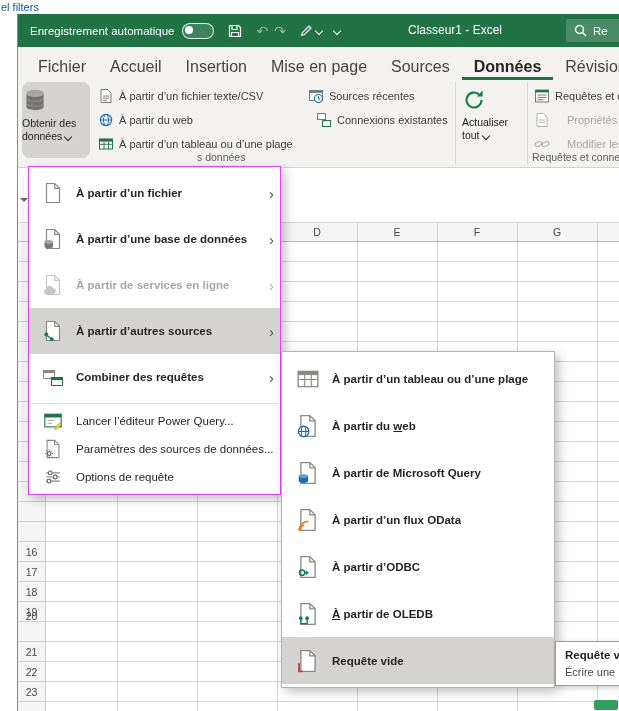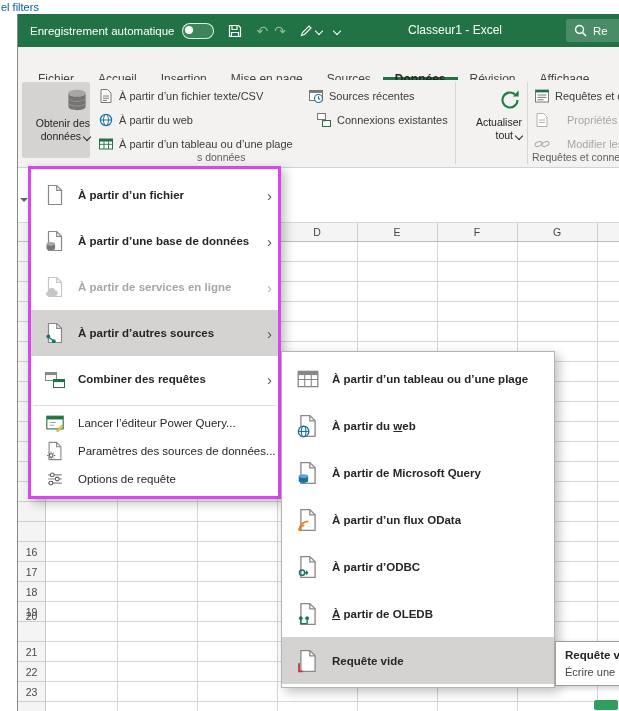--- a/index.html
+++ b/index.html
@@ -30,28 +30,28 @@
          border-bottom:1.4px solid currentColor;transform:rotate(45deg);}
   #win-title{position:absolute;left:367px;top:0;width:140px;line-height:33px;text-align:center;
              font-size:12px;white-space:nowrap;}
   #search-box{position:absolute;left:548px;top:5px;width:80px;height:23px;border-radius:2px;
               background:rgba(255,255,255,.18);display:flex;align-items:center;}
   #search-box span{margin-left:6px;font-size:11.5px;}
 
   
   #tabsrow{left:18px;top:47px;width:601px;height:33px;background:#f3f2f1;display:flex;
            padding-left:8px;overflow:hidden;box-sizing:border-box;}
-  .tab{padding:16px 12px;line-height:32px;font-size:12px;color:#444;white-space:nowrap;flex:none;}
+  .tab{padding:4px 12px;line-height:32px;font-size:16px;color:#444;white-space:nowrap;flex:none;}
   .tab.active{font-weight:bold;color:#252423;box-shadow:inset 0 -3px 0 #217346;}
 
   
   #ribbon{left:18px;top:80px;width:601px;height:88px;background:#f3f2f1;
           border-bottom:1px solid #d4d2d0;overflow:hidden;box-sizing:border-box;}
-  .bigbtn{position:absolute;display:flex;flex-direction:column;align-items:flex-end;
-          font-size:10.5px;color:#252423;border-radius:2px;line-height:13px;}
+  .bigbtn{position:absolute;display:flex;flex-direction:column;align-items:flex-start;
+          font-size:10.5px;color:#252423;border-radius:8px;line-height:13px;}
   .bigbtn .cap{white-space:nowrap;display:flex;align-items:center;gap:3px;}
   #btn-getdata{left:4px;top:2px;width:68px;height:76px;background:#d5d3d1;}
   #btn-refresh{left:444px;top:2px;width:60px;height:76px;}
   .rrow{position:absolute;height:24px;display:flex;align-items:center;gap:5px;font-size:11px;
         color:#3b3a39;white-space:nowrap;padding:0 2px;}
   .rrow.dis{color:#a8a6a4;gap:17px;}
   .vsep{position:absolute;top:2px;width:1px;height:82px;background:#d8d6d4;}
   .glabel{position:absolute;top:71px;font-size:10.5px;color:#605e5c;white-space:nowrap;}
 
   
@@ -66,21 +66,21 @@
   .rno{position:absolute;left:0;width:100%;height:20px;line-height:20px;text-align:center;
        font-size:10.5px;color:#474747;}
   #gridlines{left:46px;top:242px;width:573px;height:469px;
      background-image:repeating-linear-gradient(to bottom,transparent 0 19px,#d6d6d6 19px 20px),
                       repeating-linear-gradient(to right,transparent 0 79px,#d6d6d6 79px 80px);
      background-position:0 0,-8px 0;}
   #namebox-tri{left:20px;top:198px;width:0;height:0;border:4px solid transparent;border-top-color:#666;}
   #green-frag{left:594px;top:700px;width:24px;height:10px;background:#2f9e5f;border-radius:2px;}
 
   
-  #menu{left:28px;top:166px;width:253px;background:#fff;border:3px solid #d946ef;
+  #menu{left:28px;top:166px;width:253px;background:#fff;border:1px solid #d946ef;
         box-shadow:4px 4px 10px rgba(0,0,0,.25);z-index:10;padding:3px 0;box-sizing:border-box;}
   .mi{display:flex;align-items:center;height:46px;padding:0 6px 0 8px;}
   .mi .ic{width:32px;display:flex;justify-content:center;flex:none;}
   .mi .lbl{flex:1;margin-left:7px;font-size:11.5px;font-weight:bold;color:#262626;
            white-space:nowrap;overflow:hidden;}
   .mi .chev{flex:none;width:12px;text-align:right;color:#555;font-size:15px;line-height:1;}
   .mi .chev::after{content:"›";}
   .mi.hl{background:#d5d3d1;}
   .mi.dis .lbl{color:#a9a7a5;}
   .mi.dis .chev{color:#b5b3b1;}

